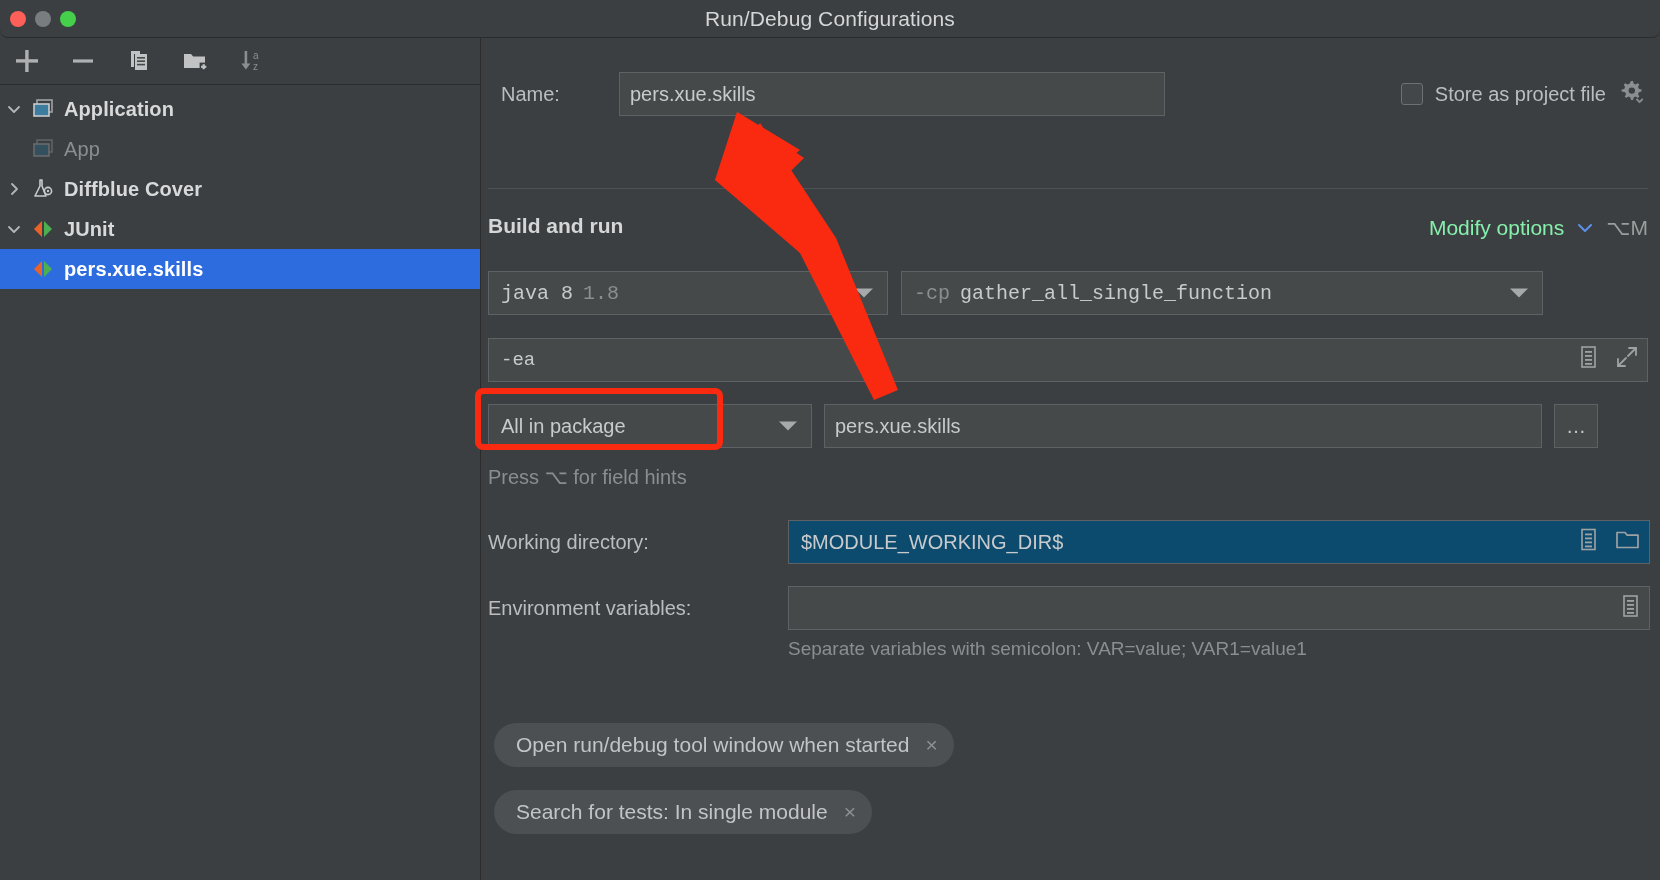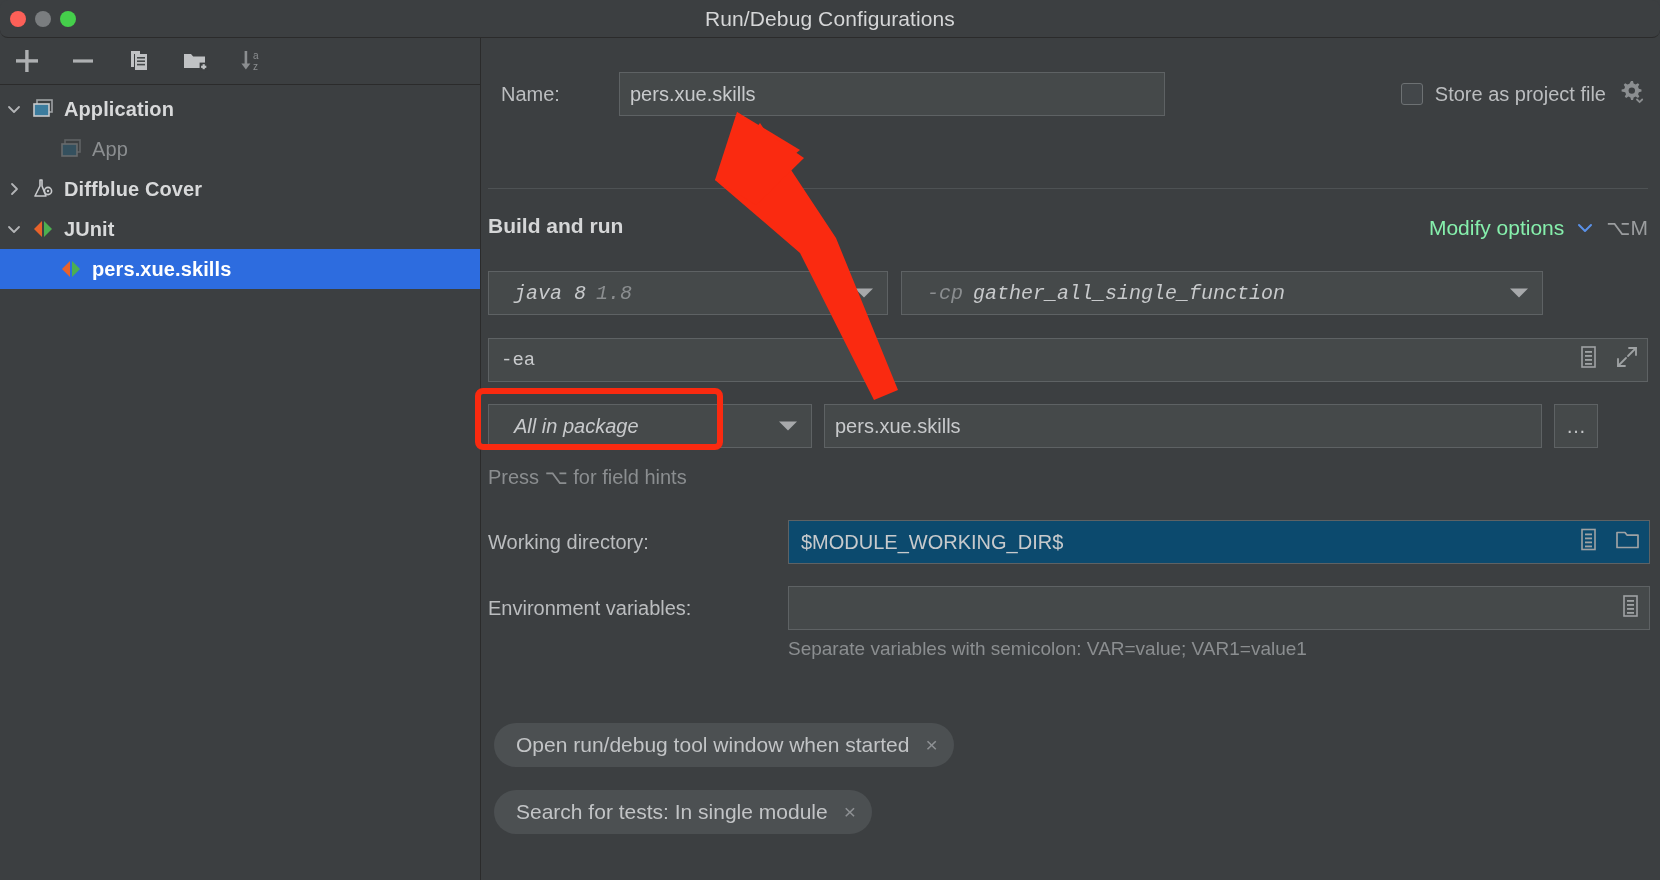--- a/index.html
+++ b/index.html
@@ -69,21 +69,21 @@
     display: flex; align-items: center; justify-content: center;
     color: #b3b5b7;
   }
   .row-icon {
     width: 30px; flex: 0 0 30px;
     display: flex; align-items: center; justify-content: center;
     margin-right: 6px;
   }
   .row-label { font-weight: 700; letter-spacing: 0.1px; }
   .row-label.dim { color: #8b8e90; font-weight: 400; }
-  .indent-1 { padding-left: 28px; }
+  .indent-1 { }
 
   
   .main {
     position: absolute; left: 482px; top: 38px;
     width: 1178px; height: 842px;
     background: #3c3f41;
   }
 
   .row { display: flex; align-items: center; }
 
@@ -128,21 +128,21 @@
   .modify-link { color: #86efac; font-size: 21px; }
   .chev { color: #5a91e8; font-size: 15px; }
   .shortcut { color: #9b9d9f; font-size: 21px; font-family: "Liberation Sans", sans-serif; }
 
   .jre-row { position: absolute; left: 6px; top: 233px; display: flex; gap: 13px; }
   .combo {
     background: #45494a; border: 1px solid #5e6264;
     height: 44px; display: flex; align-items: center;
     color: #c8cacc; font-size: 20px;
     font-family: "Liberation Mono", monospace;
-    padding-left: 25px; position: relative; font-style: italic;
+    padding-left: 12px; position: relative;
   }
   .combo .arrow {
     position: absolute; right: 14px; top: 50%; transform: translateY(-50%);
     width: 0; height: 0;
     border-left: 9px solid transparent; border-right: 9px solid transparent;
     border-top: 9px solid #a7a9ab;
   }
   .jre-combo { width: 400px; }
   .cp-combo  { width: 642px; }
 

